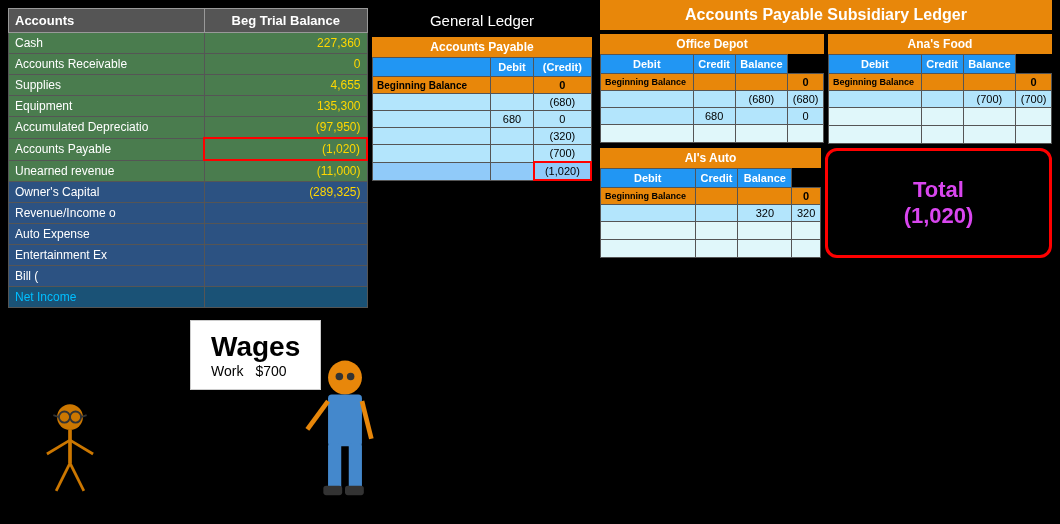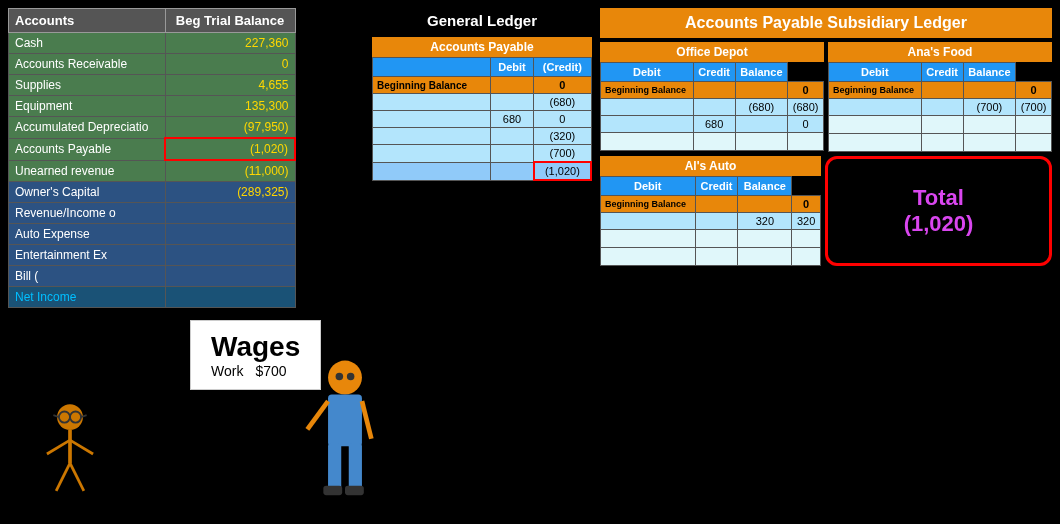--- a/index.html
+++ b/index.html
@@ -11,21 +11,21 @@
       font-size: 12px;
       overflow: hidden;
       position: relative;
     }
 
     
     .trial-balance {
       position: absolute;
       top: 8px;
       left: 8px;
-      width: 288px;
+      width: 360px;
       background: #4c1d95;
     }
 
     .trial-balance table {
       width: 100%;
       border-collapse: collapse;
     }
 
     .trial-balance .header-row th {
       background: #555;
@@ -79,21 +79,21 @@
       top: 8px;
       left: 372px;
       width: 220px;
       background: #000;
     }
 
     .gl-title {
       text-align: center;
       color: #fff;
       font-size: 15px;
-      font-weight: bold;
+      font-weight: normal;
       padding: 4px;
       margin-bottom: 4px;
     }
 
     .gl-section-title {
       background: #e8870a;
       color: #fff;
       text-align: center;
       padding: 3px;
       font-weight: bold;
@@ -134,21 +134,21 @@
     }
 
     .gl-table .highlight-row td {
       background: #90caf9;
       color: #000;
     }
 
     
     .subsidiary-ledger {
       position: absolute;
-      top: 8px;
+      top: 0;
       left: 600px;
       width: 452px;
       background: #000;
     }
 
     .sl-main-title {
       background: #e8870a;
       color: #fff;
       text-align: center;
       font-size: 16px;

